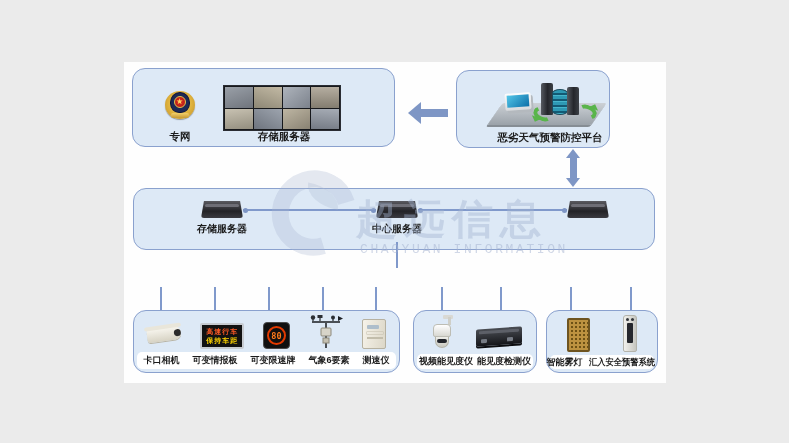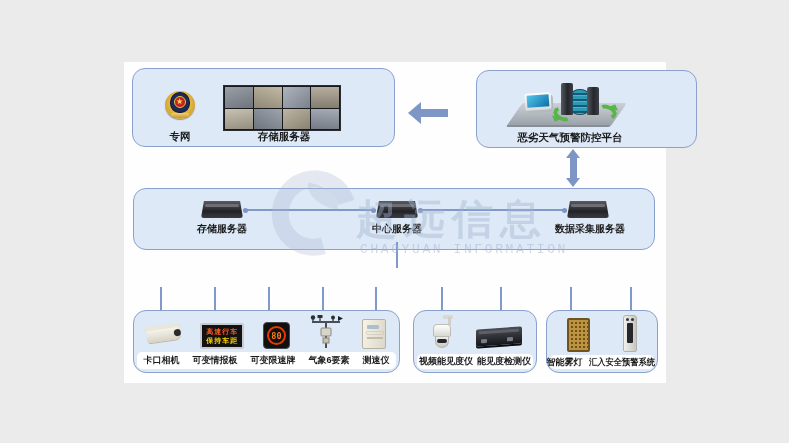--- a/index.html
+++ b/index.html
@@ -38,21 +38,21 @@
   .arrow-left { position:absolute; left:284px; top:40px; width:40px; height:22px; }
   .arrow-left .shaft { position:absolute; left:12px; top:7px; width:28px; height:8px; background:#7e96c5; }
   .arrow-left .head { position:absolute; left:0; top:0; width:0; height:0;
      border-top:11px solid transparent; border-bottom:11px solid transparent; border-right:13px solid #7e96c5; }
   .v-arrow { position:absolute; left:442px; top:87px; width:15px; height:38px; }
   .v-arrow .shaft { position:absolute; left:4px; top:8px; width:7px; height:22px; background:#7e96c5; }
   .v-arrow .up { position:absolute; left:0; top:0; border-left:7.5px solid transparent; border-right:7.5px solid transparent; border-bottom:9px solid #7e96c5; }
   .v-arrow .down { position:absolute; left:0; bottom:0; border-left:7.5px solid transparent; border-right:7.5px solid transparent; border-top:9px solid #7e96c5; }
 
   
-  .box-platform { left:352px; top:8px; width:221px; height:78px; }
+  .box-platform { left:332px; top:8px; width:154px; height:78px; }
   .platform-art { position:absolute; left:32px; top:6px; width:124px; height:50px; }
   .slab { position:absolute; left:6px; top:26px; width:104px; height:22px; background:linear-gradient(#ccd1d6,#9ba2a9);
      transform:skewX(-35deg); border-radius:2px; box-shadow:0 2px 0 #868d94; }
   .laptop { position:absolute; left:16px; top:16px; width:26px; height:17px; background:linear-gradient(#fdfdfd,#d8dadd);
      border-radius:2px; transform:rotate(-4deg); box-shadow:2px 3px 0 #b4b9be; }
   .laptop::before { content:""; position:absolute; left:2px; top:2px; right:2px; bottom:3px; background:linear-gradient(140deg,#53c6e8,#0d6fa8); }
   .tower { position:absolute; background:linear-gradient(90deg,#565a61,#24262b 55%,#3c4046); border-radius:2px 2px 1px 1px; }
   .tower.t1 { left:52px; top:6px; width:12px; height:32px; }
   .tower.t2 { left:78px; top:10px; width:12px; height:28px; }
   .tower.db { left:63px; top:12px; width:16px; height:26px; border-radius:8px/4px;
@@ -198,21 +198,20 @@
   <div class="hline" style="left:294px; width:149px;"></div>
   <div class="dot" style="left:119px;"></div>
     <div class="dot" style="left:247px;"></div>
   <div class="dot" style="left:294px;"></div>
     <div class="dot" style="left:438px;"></div>
   <div class="server-ic" style="left:77px;"></div>
   <div class="server-ic" style="left:252px;"></div>
   <div class="server-ic" style="left:443px;"></div>
   <div class="lbl" style="left:58px; top:160px; width:80px; font-size:10px;">存储服务器</div>
   <div class="lbl" style="left:233px; top:160px; width:80px; font-size:10px;">中心服务器</div>
-  <div class="lbl" style="left:413px; top:160px; width:106px; font-size:10px;">数据采集服务器</div>
   <div class="vline-center"></div>
 
 
   <div class="vl" style="left:36px;"></div>
   <div class="vl" style="left:90px;"></div>
   <div class="vl" style="left:144px;"></div>
   <div class="vl" style="left:198px;"></div>
   <div class="vl" style="left:251px;"></div>
   <div class="vl" style="left:317px;"></div>
   <div class="vl" style="left:376px;"></div>

